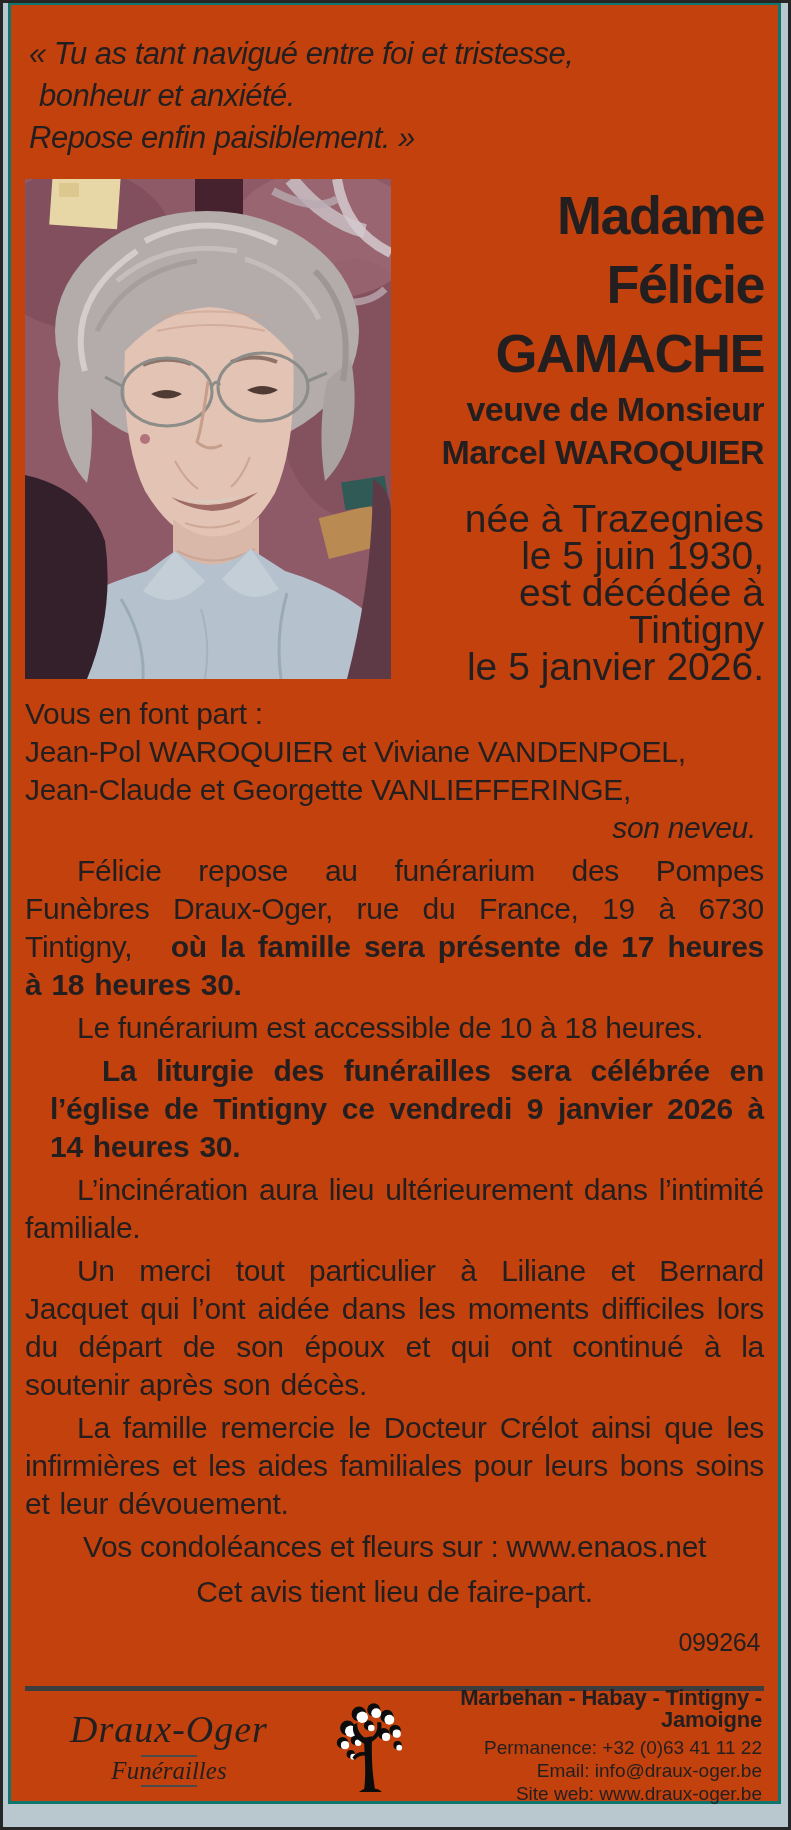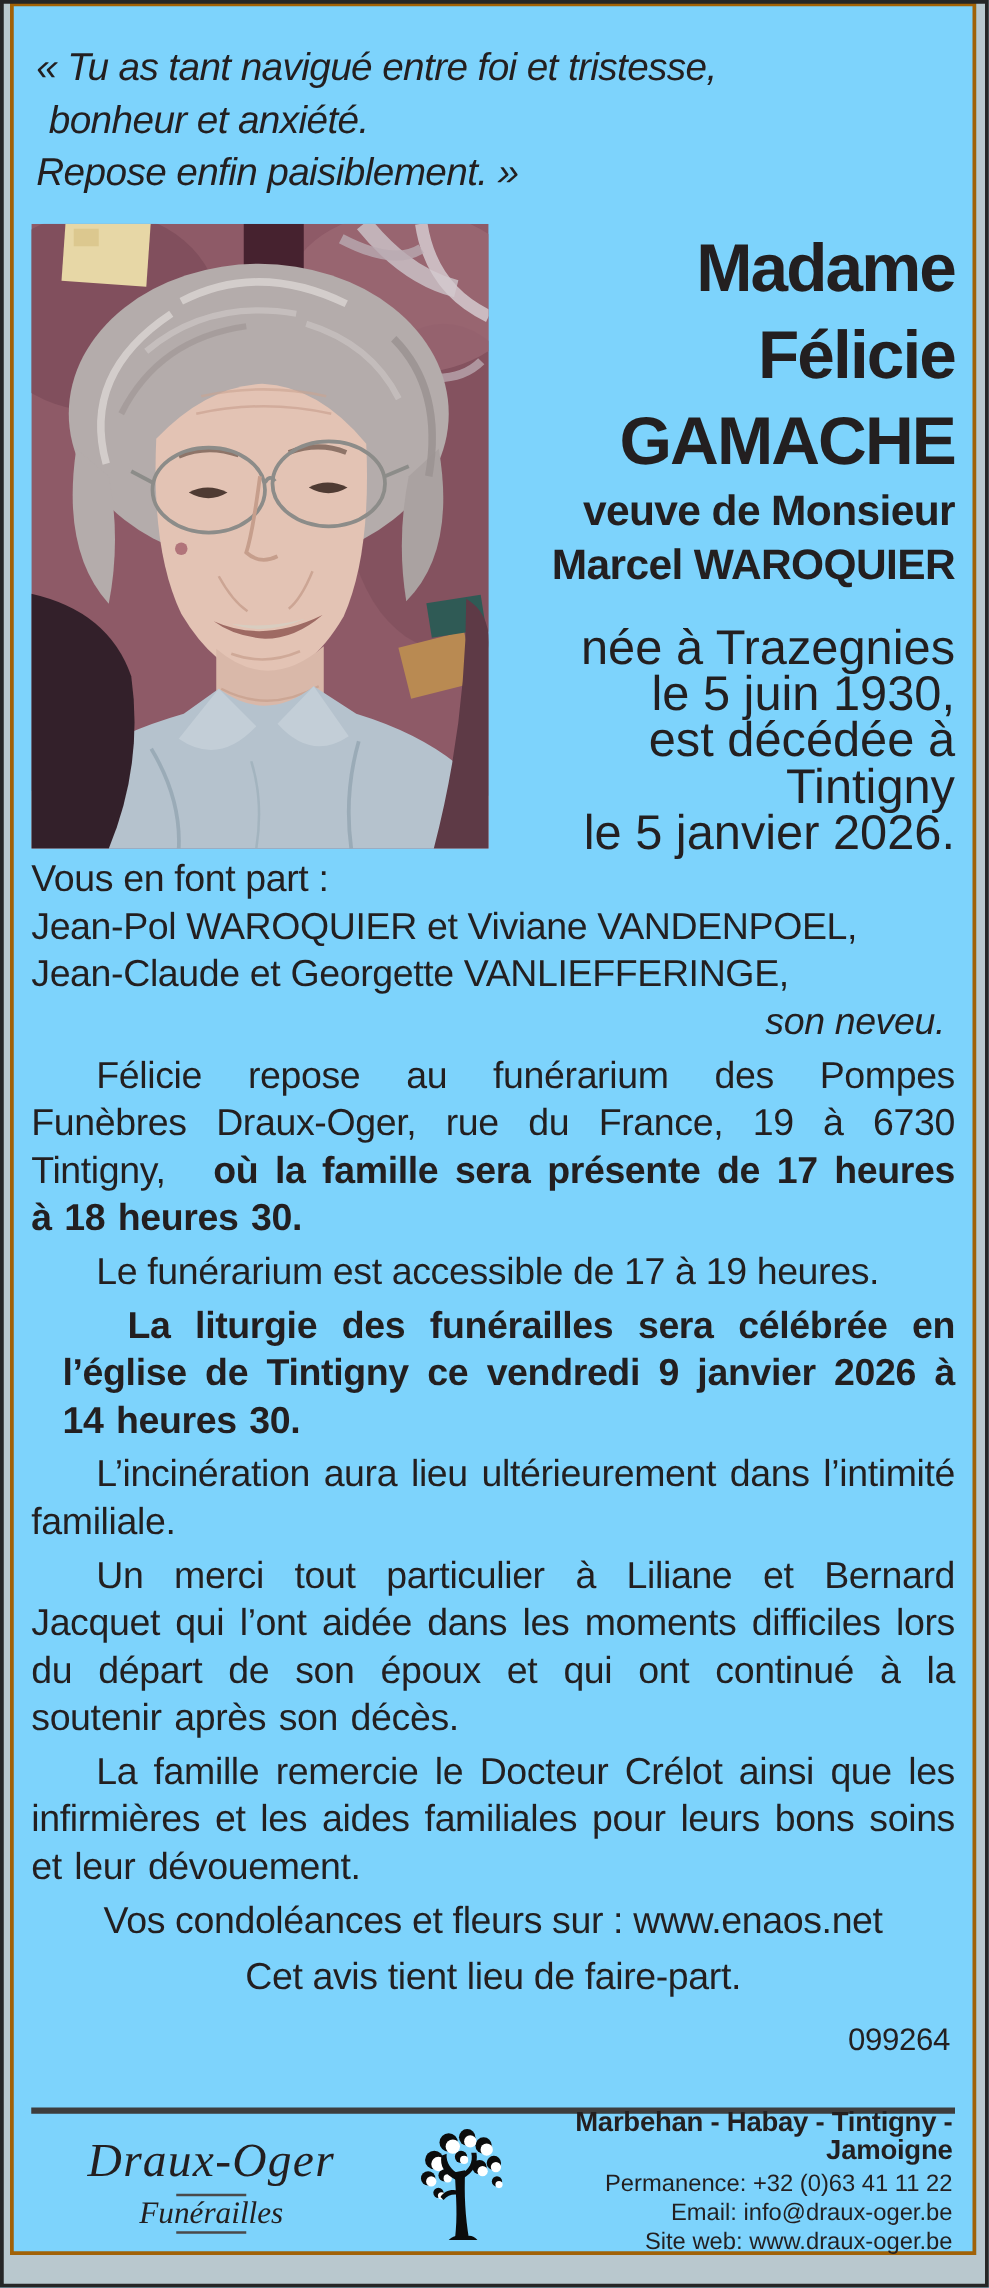--- a/index.html
+++ b/index.html
@@ -5,37 +5,37 @@
   html,body{margin:0;padding:0;}
   body{
     width:791px;height:1830px;position:relative;overflow:hidden;
     background:#b9c8ce;
     font-family:"Liberation Sans",sans-serif;
     color:#231f20;
   }
   .outer-frame{position:absolute;inset:0;border:3px solid #262626;box-sizing:border-box;pointer-events:none;z-index:5;}
   .sheet{
     position:absolute;left:8px;top:2px;right:10px;bottom:26px;
-    background:#7dd3fc;border:3px solid #a16207;box-sizing:border-box;
+    background:#c2410c;border:3px solid #0f766e;box-sizing:border-box;
     padding:12px 14px 0 14px;
   }
   
   .quote{margin:16px 0 0 4px;font-style:italic;font-size:31px;line-height:42px;letter-spacing:-0.5px;}
   .quote .l2{padding-left:10px;}
   
   .hero{display:flex;margin-top:20px;}
   .photo{width:366px;height:500px;flex:0 0 auto;overflow:hidden;}
   .photo svg{display:block;width:100%;height:100%;}
   .name-col{flex:1;text-align:right;padding-top:2px;}
   .title-line{font-size:54px;font-weight:700;line-height:69px;letter-spacing:-1.5px;}
   .widow{font-size:34px;font-weight:700;line-height:43px;letter-spacing:-0.5px;}
   .dates{margin-top:26px;font-size:39px;line-height:37px;}
   
   .bodytext{font-size:30px;line-height:38px;letter-spacing:-0.3px;}
-  .intro{}
+  .intro{margin-top:10px;}
   .fam-names{}
   .fam-rel{text-align:right;font-style:italic;padding-right:8px;}
   .para{margin:5px 0 0 0;text-indent:52px;}
   .justify{text-align:justify;word-spacing:2px;}
   .b{font-weight:700;margin-left:25px;}
   .center{text-align:center;}
   .cond{margin-top:5px;}
   .faire{margin-top:7px;}
   .ref{text-align:right;font-size:25px;margin-top:12px;padding-right:4px;}
   
@@ -155,21 +155,21 @@
   </div>
 
   <div class="bodytext">
     <div class="intro">Vous en font part :</div>
     <div class="fam-names">Jean-Pol WAROQUIER et Viviane VANDENPOEL,</div>
     <div class="fam-names">Jean-Claude et Georgette VANLIEFFERINGE,</div>
     <div class="fam-rel">son neveu.</div>
 
     <p class="para justify"><span>Félicie repose au funérarium des Pompes Funèbres Draux-Oger, rue du France, 19 à 6730 Tintigny, </span><span class="b">où la famille sera présente de 17 heures à 18 heures 30.</span></p>
 
-    <p class="para"><span>Le funérarium est accessible de 17 à 19 heures.</span></p>
+    <p class="para"><span>Le funérarium est accessible de 10 à 18 heures.</span></p>
 
     <p class="para justify b"><span>La liturgie des funérailles sera célébrée en l’église de Tintigny ce vendredi 9 janvier 2026 à 14 heures 30.</span></p>
 
     <p class="para justify"><span>L’incinération aura lieu ultérieurement dans l’intimité familiale.</span></p>
 
     <p class="para justify"><span>Un merci tout particulier à Liliane et Bernard Jacquet qui l’ont aidée dans les moments difficiles lors du départ de son époux et qui ont continué à la soutenir après son décès.</span></p>
 
     <p class="para justify"><span>La famille remercie le Docteur Crélot ainsi que les infirmières et les aides familiales pour leurs bons soins et leur dévouement.</span></p>
 
     <div class="center cond">Vos condoléances et fleurs sur : www.enaos.net</div>

